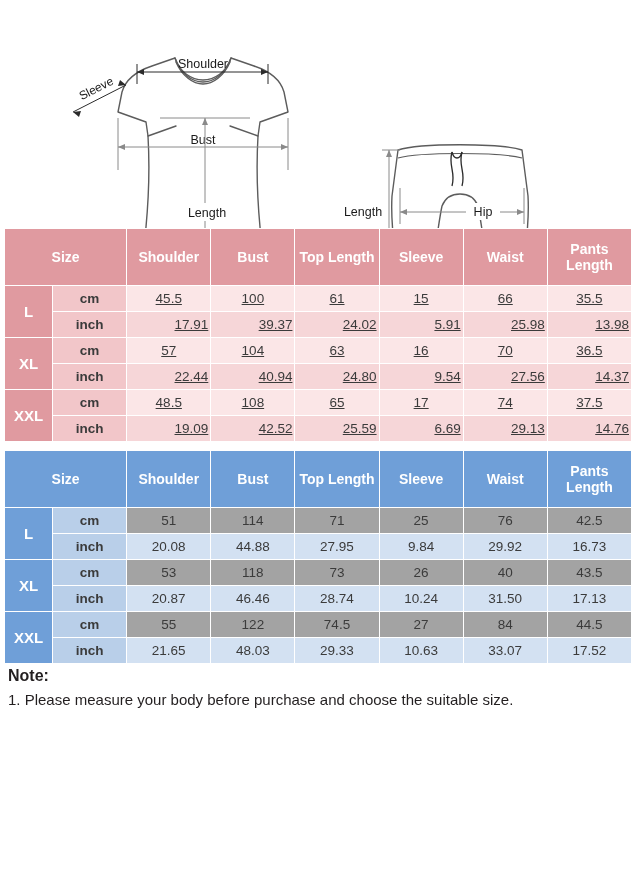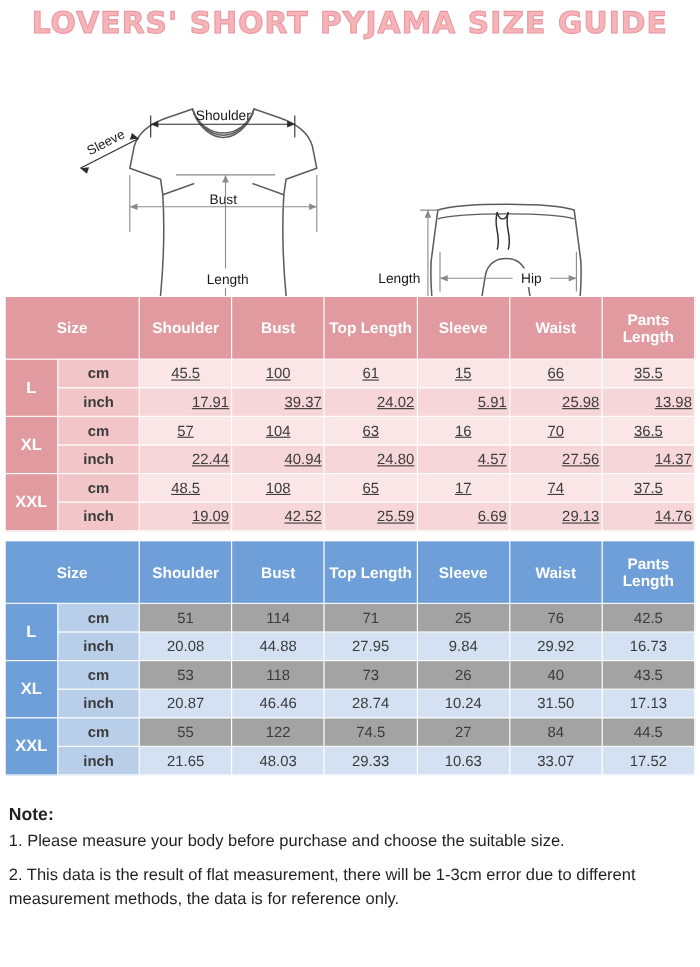--- a/index.html
+++ b/index.html
@@ -110,21 +110,21 @@
     background: #a3a3a3;
   }
   .t-blue tr.alt td.val {
     background: #d3e1f2;
   }
 
   .table-gap { height: 8px; }
 
   
   .notes {
-    padding: 24px 8px 0 8px;
+    padding: 0 8px 0 8px;
     font-size: 15px;
     line-height: 1.45;
     color: #231f20;
   }
   .notes .note-head {
     font-weight: bold;
     font-size: 16px;
     margin-bottom: 2px;
   }
   .notes p {
@@ -134,21 +134,20 @@
   
   col.c-size { width: 48px; }
   col.c-unit { width: 74px; }
   col.c-data { width: 84px; }
 </style>
 </head>
 <body>
 
 <div class="page">
 
-  <h1 class="title">LOVERS'  SHORT PYJAMA SIZE GUIDE</h1>
 
   <div class="illus">
     <svg width="636" height="228" viewBox="0 0 636 228" xmlns="http://www.w3.org/2000/svg">
       <g fill="none" stroke="#5c5c5c" stroke-width="1.4" stroke-linejoin="round" stroke-linecap="round">
 
         <path d="M118 112 L122 92 C126 78 140 70 152 66 L175 58
                  C179 72 192 80 203 80 C214 80 227 72 231 58
                  L254 66 C266 70 280 78 284 92 L288 112
                  L260 122 L258 136
                  C256 170 258 212 262 246
@@ -293,21 +292,21 @@
         <td class="val">63</td>
         <td class="val">16</td>
         <td class="val">70</td>
         <td class="val">36.5</td>
       </tr>
       <tr class="alt">
         <td class="unit">inch</td>
         <td class="val">22.44</td>
         <td class="val">40.94</td>
         <td class="val">24.80</td>
-        <td class="val">4.57</td>
+        <td class="val">9.54</td>
         <td class="val">27.56</td>
         <td class="val">14.37</td>
       </tr>
       <tr>
         <td class="sz" rowspan="2">XXL</td>
         <td class="unit">cm</td>
         <td class="val">48.5</td>
         <td class="val">108</td>
         <td class="val">65</td>
         <td class="val">17</td>
@@ -407,16 +406,15 @@
         <td class="val">10.63</td>
         <td class="val">33.07</td>
         <td class="val">17.52</td>
       </tr>
     </tbody>
   </table>
 
   <div class="notes">
     <div class="note-head">Note:</div>
     <p>1. Please measure your body before purchase and choose the suitable size.</p>
-    <p>2. This data is the result of flat measurement, there will be 1-3cm error due to different measurement methods, the data is for reference only.</p>
   </div>
 
 </div>
 
 </body></html>

